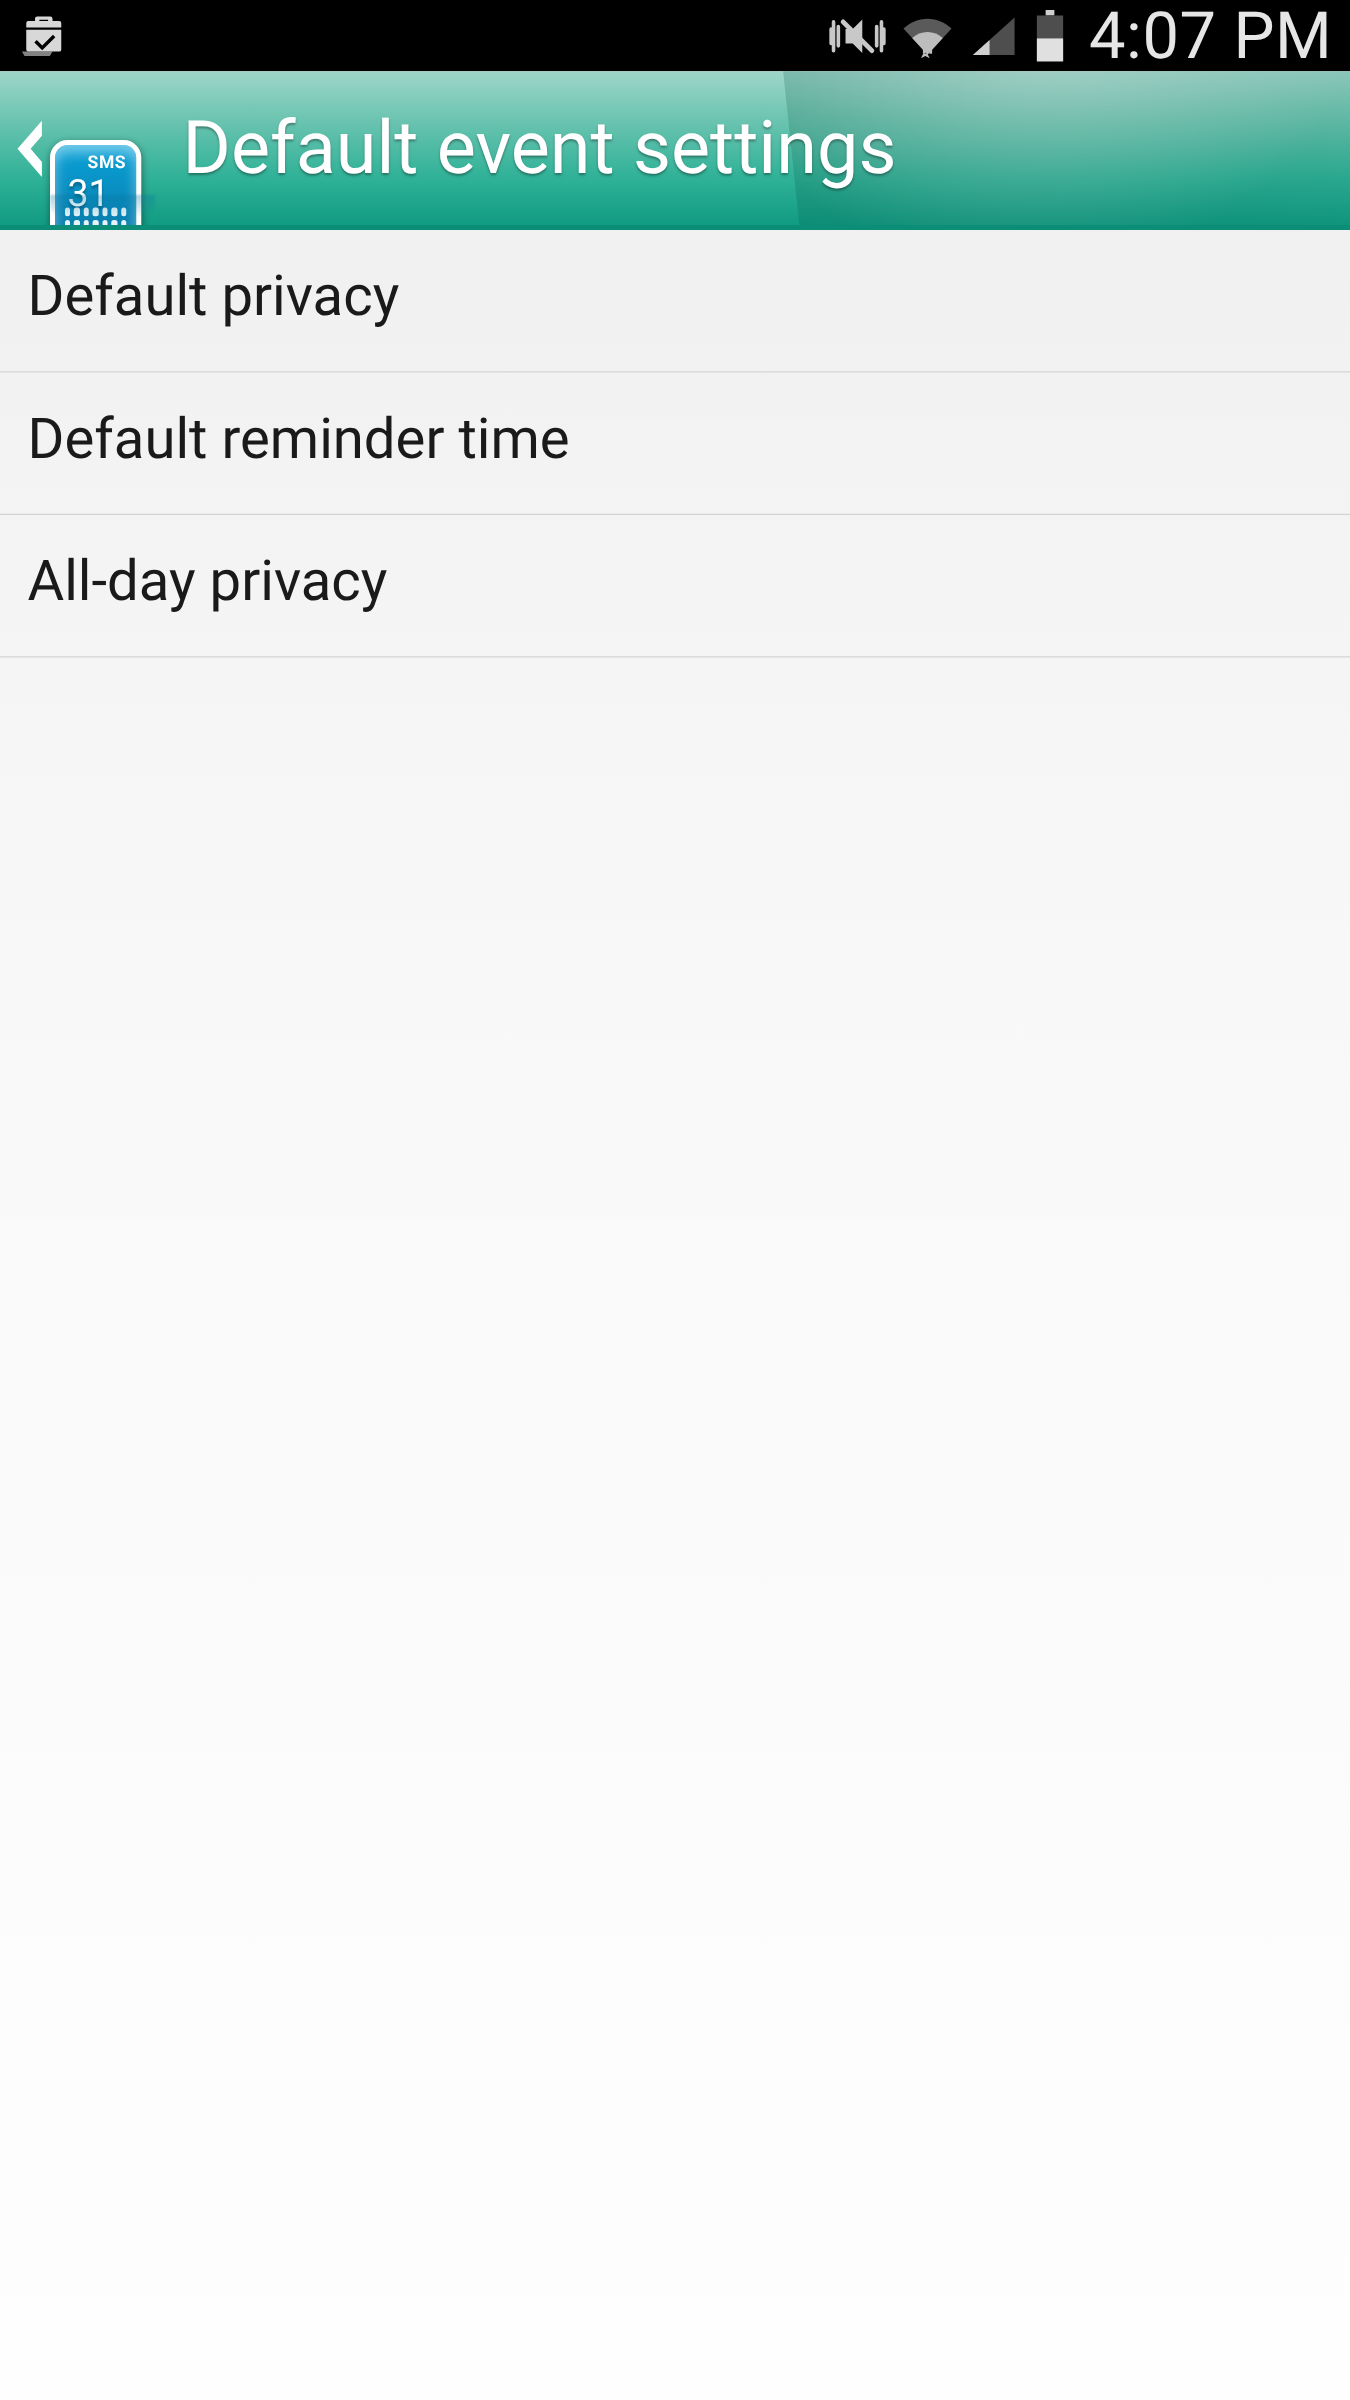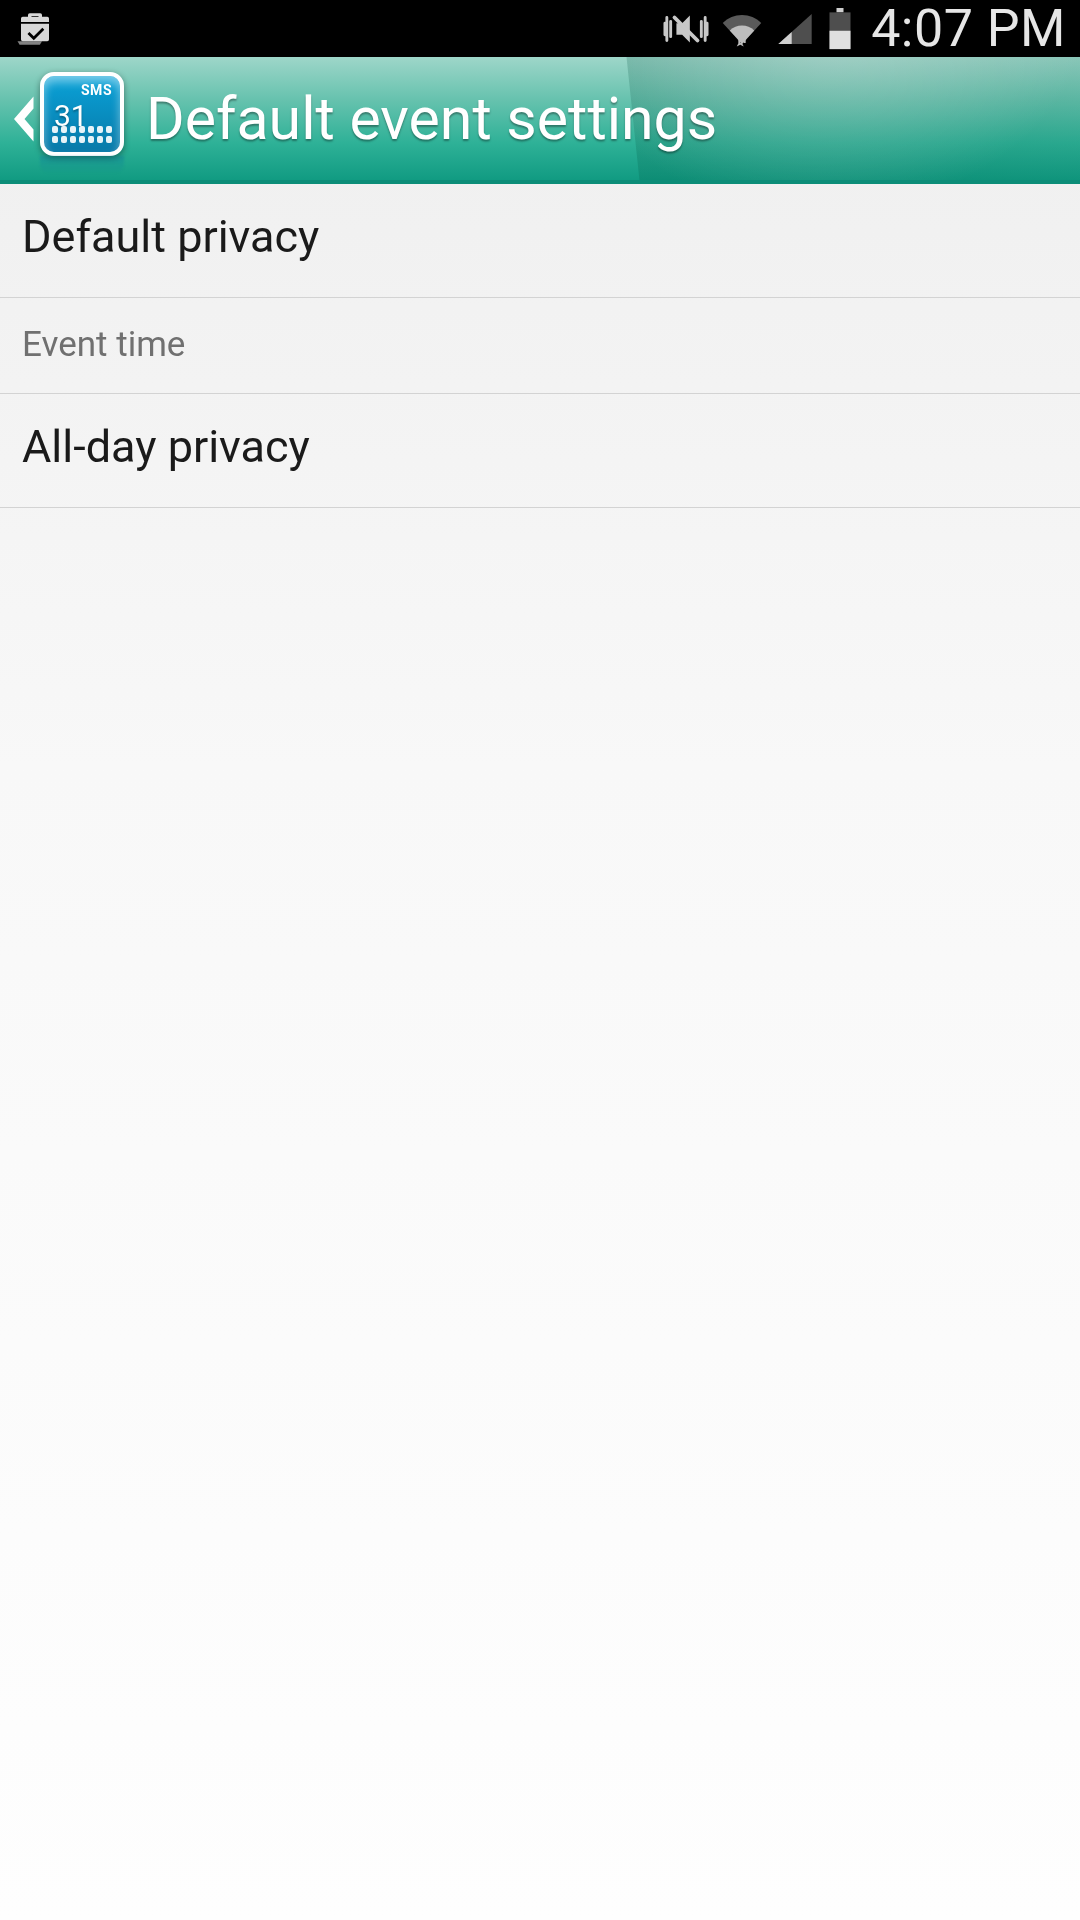--- a/index.html
+++ b/index.html
@@ -38,27 +38,28 @@
       width:700px;
       height:300px;
       background: radial-gradient(ellipse 60% 100% at 30% 0%, rgba(255,255,255,0.28), rgba(255,255,255,0) 60%),
                   linear-gradient(135deg, rgba(0,90,70,0.25), rgba(0,0,0,0));
       transform: rotate(-6deg);
       pointer-events:none;
     }
     .back-chevron { width: 34px; height: 60px; display:flex; align-items:center; justify-content:center; }
     .app-icon-wrap { position: relative; width: 94px; height: 110px; display:flex; align-items:flex-start; padding-top:8px; }
     .app-icon {
-      width: 84px; height: 84px;
+      width: 73px; height: 84px;
       background: linear-gradient(#0aa2d8,#0879a8);
       border: 4px solid #fff;
       border-radius: 14px;
       box-shadow: 0 2px 6px rgba(0,0,0,0.4), inset 0 6px 10px rgba(255,255,255,0.45);
       position: relative;
       color:#fff;
+      margin-top:40px;
     }
     .app-icon .sms {
       position:absolute; top:6px; right:8px;
       font-size:14px; font-weight:700; letter-spacing:0.5px;
     }
     .app-icon .date {
       position:absolute; top:22px; left:10px;
       font-size:30px; font-weight:400;
       text-shadow:0 2px 2px rgba(0,0,0,0.3);
     }
@@ -172,18 +173,18 @@
     <div class="app-icon-reflection"></div>
   </div>
   <div class="header-title">Default event settings</div>
 </div>
 
 <div class="list">
   <div class="list-item">
     <div class="item-title">Default privacy</div>
   </div>
   <div class="list-item">
-    <div class="item-sub">Event time</div>
+    <div class="item-title">Default reminder time</div>
   </div>
   <div class="list-item">
     <div class="item-title">All-day privacy</div>
   </div>
 </div>
 
 </body></html>

